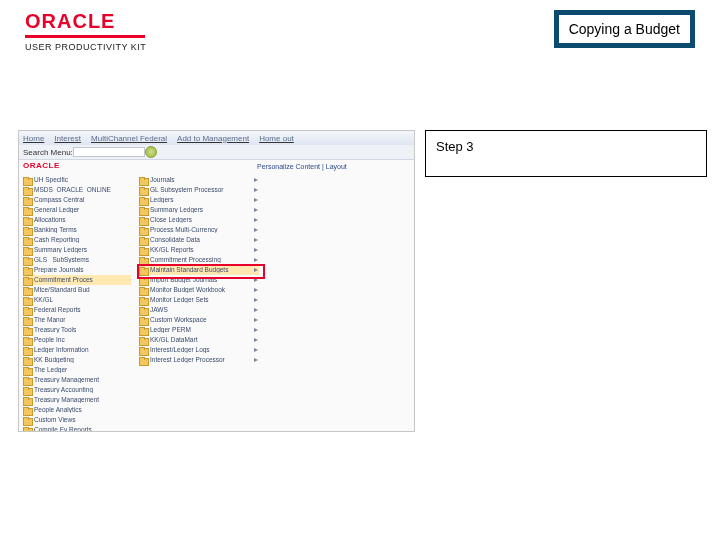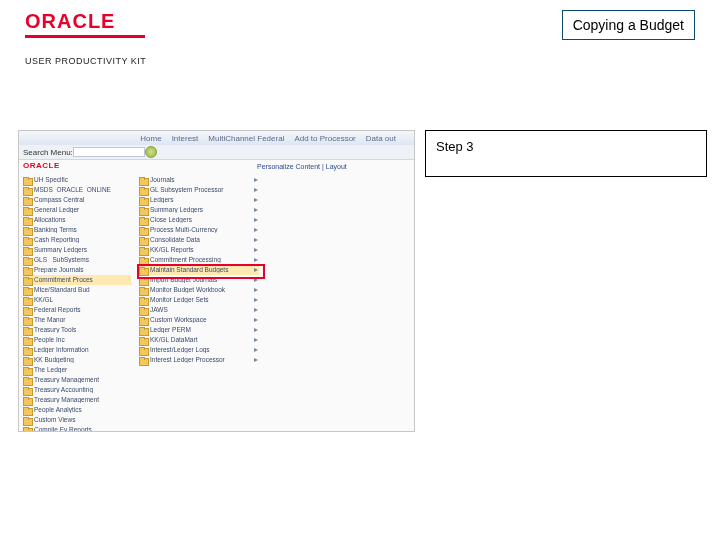--- a/index.html
+++ b/index.html
@@ -1,29 +1,29 @@
 <!DOCTYPE html>
 <html><head>
 <meta charset="utf-8">
 <style>
   html,body{margin:0;padding:0;width:720px;height:540px;background:#fff;font-family:Arial,Helvetica,sans-serif;}
   .page{position:relative;width:720px;height:476px;}
   
   .logo{position:absolute;left:25px;top:10px;}
   .oracle-word{font:bold 20px Arial;color:#e8002a;letter-spacing:1px;}
   .oracle-bar{width:120px;height:3px;background:#e8002a;margin-top:2px;}
-  .upk{font:9px Arial;color:#222;letter-spacing:0.5px;margin-top:18px;}
-  
-  .title-box{position:absolute;right:25px;top:10px;border:1px solid #0c4a6e;padding:6px 10px;font:14px Arial;color:#000;}
+  .upk{font:9px Arial;color:#222;letter-spacing:0.5px;margin-top:4px;}
+  
+  .title-box{position:absolute;right:25px;top:10px;border:5px solid #0c4a6e;padding:6px 10px;font:14px Arial;color:#000;}
   
   .instr{position:absolute;left:425px;top:130px;width:260px;border:1px solid #000;padding:8px 10px;font:13px Arial;color:#000;background:#fff;}
   .instr .gap{height:14px;}
   
   .shot{position:absolute;left:18px;top:130px;width:395px;height:300px;border:1px solid #c7c7c7;background:#fafafa;overflow:hidden;font:8px Arial;color:#333;}
-  .shot-top{height:14px;background:linear-gradient(#f4f6fa,#dfe6f2);display:flex;align-items:center;padding:0 18px;gap:10px;justify-content:flex-end;}
+  .shot-top{height:14px;background:linear-gradient(#f4f6fa,#dfe6f2);display:flex;align-items:center;padding:0 4px;gap:10px;justify-content:flex-start;text-decoration:underline;}
   .shot-top span{color:#5a6b8c;filter:blur(0.4px);}
   .shot-sub{height:14px;background:#eef1f6;display:flex;align-items:center;padding:0 4px;border-bottom:1px solid #d2d8e3;}
   .shot-sub .lbl{color:#333;filter:blur(0.4px);}
   .shot-sub .search{flex:0 0 70px;height:8px;background:#fff;border:1px solid #bfc7d6;}
   .shot-sub .go{width:10px;height:10px;border-radius:50%;border:1px solid #8aa03a;background:radial-gradient(#cfe08a,#9ab23a);}
   .mini-logo{position:absolute;left:4px;top:30px;font:bold 8px Arial;color:#e8002a;letter-spacing:0.5px;}
   .pers{position:absolute;left:238px;top:32px;font:7px Arial;color:#2a4a8c;filter:blur(0.4px);}
   .cols{position:absolute;left:2px;top:44px;right:150px;bottom:2px;}
   .col{position:absolute;top:0;bottom:0;}
   .col.left{left:0;width:112px;}
@@ -54,22 +54,22 @@
   <div class="instr">
     <div>Step 3</div>
     <div class="gap"></div>
   </div>
 
   <div class="shot">
     <div class="shot-top">
       <span>Home</span>
       <span>Interest</span>
       <span>MultiChannel Federal</span>
-      <span>Add to Processor</span>
-      <span>Data out</span>
+      <span>Add to Management</span>
+      <span>Home out</span>
     </div>
     <div class="shot-sub">
       <span class="lbl">Search Menu:</span>
       <span class="search"></span>
       <span class="go"></span>
     </div>
     <div class="mini-logo">ORACLE</div>
     <div class="pers">Personalize Content | Layout</div>
 
     <div class="cols">

